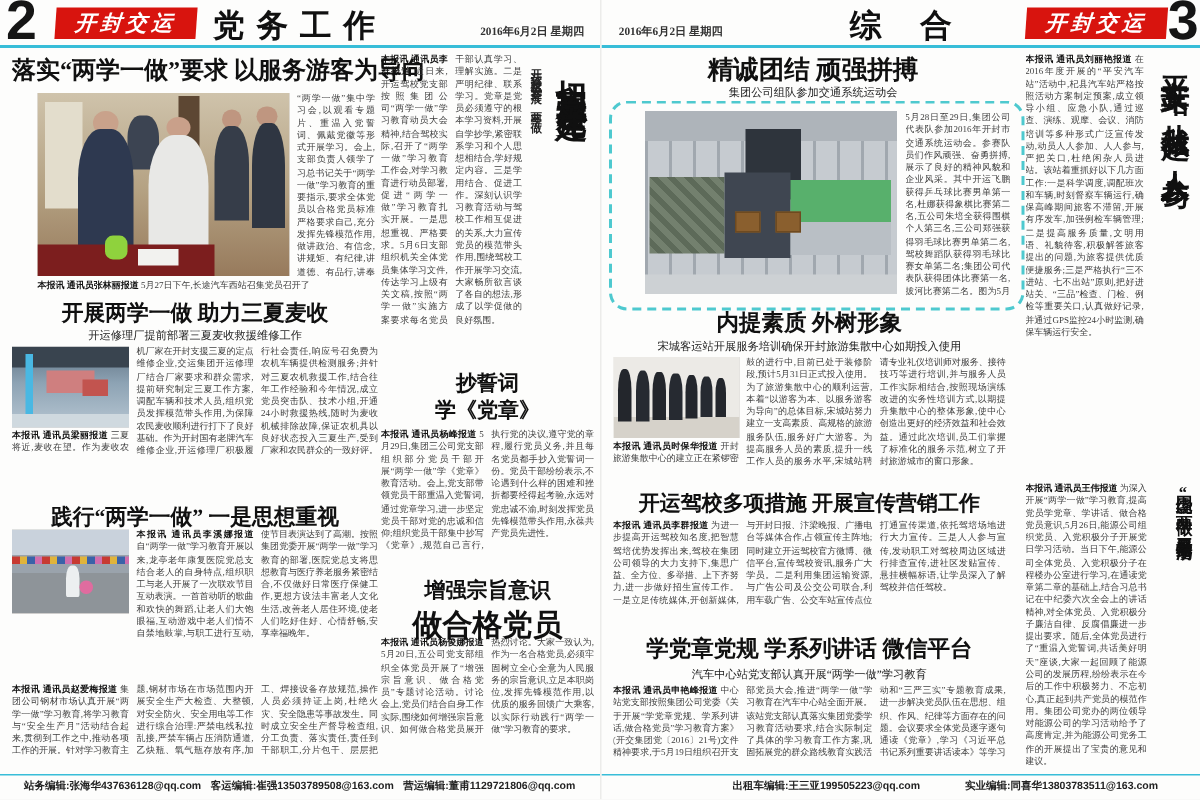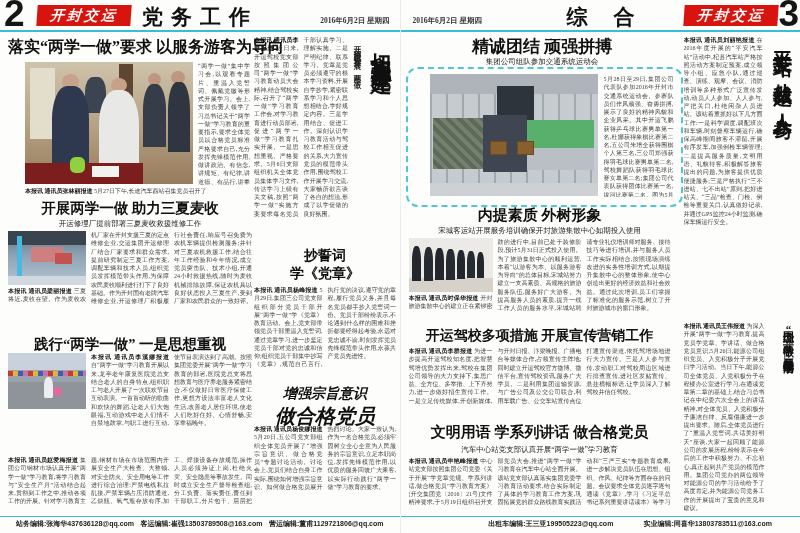--- a/index.html
+++ b/index.html
@@ -105,21 +105,21 @@
     </div>
 
     <div class="abs ctr" style="left:254px;top:247px;width:142px;">
       <div class="hl" style="font-size:14px;">抄誓词</div>
       <div class="hl" style="font-size:14px;">学《党章》</div>
     </div>
     <div class="abs b6 cols2" style="left:254px;top:286px;width:142px;height:96px;">
       <p><b class="lead">本报讯 通讯员杨峰报道</b> <span>5月29日,集团三公司党支部组织部分党员干部开展“两学一做”学《党章》教育活动。会上,党支部带领党员干部重温入党誓词,通过党章学习,进一步坚定党员干部对党的忠诚和信仰;组织党员干部集中抄写《党章》,规范自己言行,执行党的决议,遵守党的章程,履行党员义务,并且每名党员都手抄入党誓词一份。党员干部纷纷表示,不论遇到什么样的困难和挫折都要经得起考验,永远对党忠诚不渝,时刻发挥党员先锋模范带头作用,永葆共产党员先进性。</span></p>
     </div>
 
-    <div class="abs ctr" style="left:254px;top:385px;width:142px;font-style:italic;">
+    <div class="abs ctr" style="left:254px;top:385px;width:142px;">
       <div class="hl" style="font-size:14px;">增强宗旨意识</div>
       <div class="hl" style="font-size:20px;">做合格党员</div>
     </div>
     <div class="abs b6 cols2" style="left:254px;top:425px;width:142px;height:86px;">
       <p><b class="lead">本报讯 通讯员杨俊娜报道</b> <span>5月20日,五公司党支部组织全体党员开展了“增强宗旨意识、做合格党员”专题讨论活动。讨论会上,党员们结合自身工作实际,围绕如何增强宗旨意识、如何做合格党员展开热烈讨论。大家一致认为,作为一名合格党员,必须牢固树立全心全意为人民服务的宗旨意识,立足本职岗位,发挥先锋模范作用,以优质的服务回馈广大乘客,以实际行动践行“两学一做”学习教育的要求。</span></p>
     </div>
 
     <div class="abs thinrule" style="top:516px;"></div>
     <div class="abs footer" style="left:0;right:0;top:519px;justify-content:space-between;padding:0 16px;">
       <span>站务编辑:张海华437636128@qq.com</span>
@@ -171,21 +171,21 @@
         <div style="position:absolute;left:82%;top:26%;width:8%;height:48%;background:#23262c;border-radius:40% 40% 0 0;"></div>
       </div>
       <p><b class="lead">本报讯 通讯员时保华报道</b> <span>开封旅游集散中心的建立正在紧锣密鼓的进行中,目前已处于装修阶段,预计5月31日正式投入使用。为了旅游集散中心的顺利运营,本着“以游客为本、以服务游客为导向”的总体目标,宋城站努力建立一支高素质、高规格的旅游服务队伍,服务好广大游客。为提高服务人员的素质,提升一线工作人员的服务水平,宋城站聘请专业礼仪培训师对服务、接待技巧等进行培训,并与服务人员工作实际相结合,按照现场演练改进的实务性培训方式,以期提升集散中心的整体形象,使中心创造出更好的经济效益和社会效益。通过此次培训,员工们掌握了标准化的服务示范,树立了开封旅游城市的窗口形象。</span></p>
     </div>
 
     <div class="abs hl ctr" style="left:8px;top:327px;width:262px;font-size:14px;">开运驾校多项措施 开展宣传营销工作</div>
     <div class="abs b6 cols3" style="left:8px;top:347px;width:262px;height:62px;">
       <p><b class="lead">本报讯 通讯员李群报道</b> <span>为进一步提高开运驾校知名度,把智慧驾培优势发挥出来,驾校在集团公司领导的大力支持下,集思广益、全方位、多举措、上下齐努力,进一步做好招生宣传工作。一是立足传统媒体,开创新媒体,与开封日报、汴梁晚报、广播电台等媒体合作,占领宣传主阵地;同时建立开运驾校官方微博、微信平台,宣传驾校资讯,服务广大学员。二是利用集团运输资源,与广告公司及公交公司联合,利用车载广告、公交车站宣传点位打通宣传渠道,依托驾培场地进行大力宣传。三是人人参与宣传,发动职工对驾校周边区域进行排查宣传,进社区发贴宣传、悬挂横幅标语,让学员深入了解驾校并信任驾校。</span></p>
     </div>
 
-    <div class="abs hl ctr" style="left:8px;top:423px;width:262px;font-size:15px;">文明用语 学系列讲话 做合格党员</div>
+    <div class="abs hl ctr" style="left:8px;top:423px;width:262px;font-size:15px;">学党章党规 学系列讲话 微信平台</div>
     <div class="abs subttl ctr" style="left:8px;top:445px;width:262px;">汽车中心站党支部认真开展“两学一做”学习教育</div>
     <div class="abs b6 cols3" style="left:8px;top:457px;width:262px;height:55px;">
       <p><b class="lead">本报讯 通讯员申艳峰报道</b> <span>中心站党支部按照集团公司党委《关于开展“学党章党规、学系列讲话,做合格党员”学习教育方案》(开交集团党〔2016〕21号)文件精神要求,于5月19日组织召开支部党员大会,推进“两学一做”学习教育在汽车中心站全面开展。该站党支部认真落实集团党委学习教育活动要求,结合实际制定了具体的学习教育工作方案,巩固拓展党的群众路线教育实践活动和“三严三实”专题教育成果,进一步解决党员队伍在思想、组织、作风、纪律等方面存在的问题。会议要求全体党员逐字逐句通读《党章》,学习《习近平总书记系列重要讲话读本》等学习书籍,把牢思想建设放在首位,以学促做、知行合一,在生产、工作、学习和社会生活中起先锋模范作用,真正学进去、学出信念,做合格党员。</span></p>
     </div>
 
     <div class="abs" style="left:283px;top:36px;width:112px;height:280px;display:flex;gap:5px;">
       <div class="b6" style="flex:1;height:100%;">
         <p><b class="lead">本报讯 通讯员刘丽艳报道</b> <span>在2016年度开展的“平安汽车站”活动中,杞县汽车站严格按照活动方案制定预案,成立领导小组、应急小队,通过巡查、演练、观摩、会议、消防培训等多种形式广泛宣传发动,动员人人参加、人人参与,严把关口,杜绝闲杂人员进站。该站着重抓好以下几方面工作:一是科学调度,调配班次和车辆,时刻督察车辆运行,确保高峰期间旅客不滞留,开展有序发车,加强例检车辆管理;二是提高服务质量,文明用语、礼貌待客,积极解答旅客提出的问题,为旅客提供优质便捷服务;三是严格执行“三不进站、七不出站”原则,把好进站关、“三品”检查、门检、例检等重要关口,认真做好记录,并通过GPS监控24小时监测,确保车辆运行安全。</span></p>
       </div>
       <div class="vtext hl" style="width:28px;height:100%;font-size:19px;letter-spacing:2px;">平安车站 从我做起 人人参与</div>

